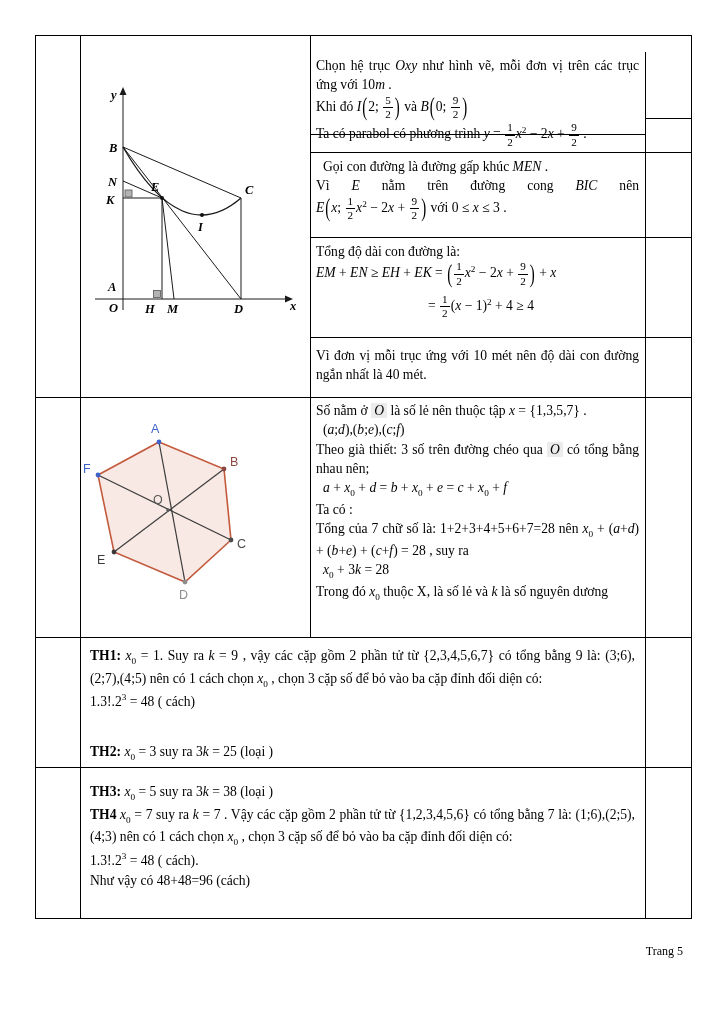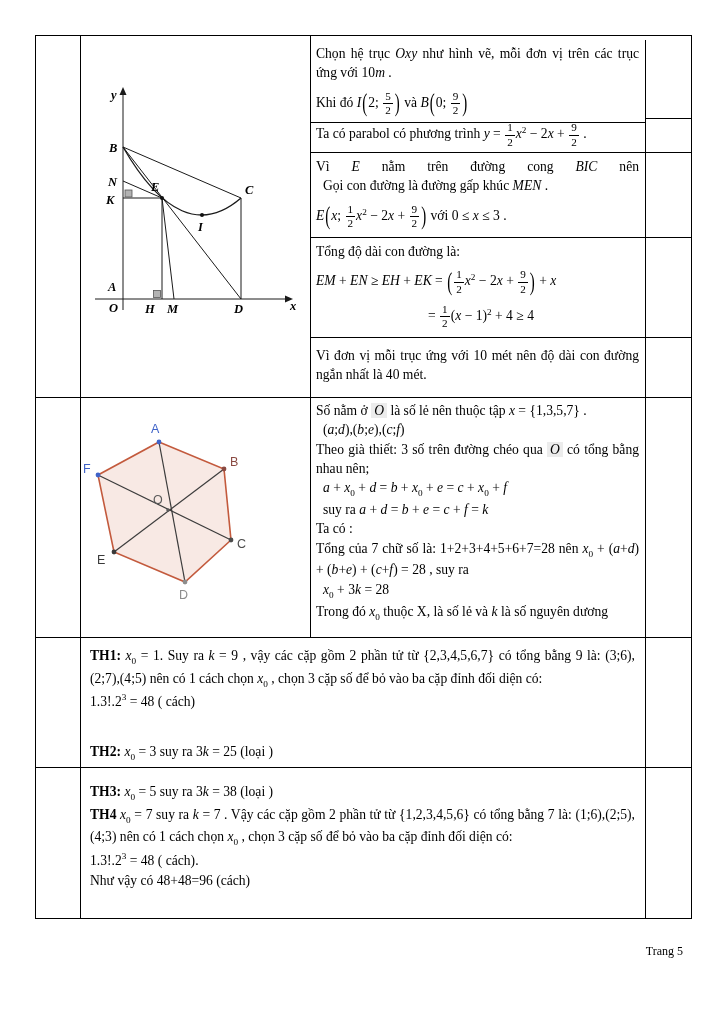--- a/index.html
+++ b/index.html
@@ -22,21 +22,21 @@
     overflow:hidden;
   }
   .cell.no-br { border-right:none; }
   .cell.no-bb { border-bottom:none; }
   .txt { padding:4px 6px 2px 5px; line-height:1.42; }
   .txt2 { padding:8px 10px 2px 9px; line-height:1.5; }
   .ln { min-height:18px; }
   .just { text-align:justify; }
   .jlast { text-align:justify; text-align-last:justify; }
   .ind { text-indent:7px; }
-  .tall { margin:8px 0; }
+  .tall { margin:0 0; }
   .mi { font-style:italic; }
   .mb { font-weight:bold; }
   sup { font-size:0.68em; }
   sub { font-size:0.68em; font-style:normal; }
   .mi sub { font-style:normal; }
   .ibox { font-style:italic; background:#ececec; padding:0 3px; }
   .frac {
     display:inline-flex; flex-direction:column; align-items:center;
     vertical-align:middle; font-size:0.82em; line-height:1.05; margin:0 1px;
   }
@@ -103,21 +103,21 @@
           <text x="70" y="107">E</text>
           <text x="164" y="110">C</text>
           <text x="117" y="147">I</text>
           <text x="64" y="229">H</text>
           <text x="86" y="229">M</text>
           <text x="153" y="229">D</text>
         </g>
       </svg>
     </div>
 
-    <div class="cell txt" style="left:275px;top:4px;width:335px;height:83px">
+    <div class="cell txt" style="left:275px;top:16px;width:335px;height:83px">
       <div class="ln just"><span>Chọn hệ trục </span><span class="mi">Oxy</span><span>  như hình vẽ, mỗi đơn vị trên các trục ứng với 10</span><span class="mi">m</span><span> .</span></div>
       <div class="ln tall"><span>Khi đó  </span><span class="mi">I</span><span class="bigp">(</span><span>2; </span><span class="frac">
             <span class="num">5</span>
             <span class="den">2</span>
           </span><span class="bigp">)</span><span>  và  </span><span class="mi">B</span><span class="bigp">(</span><span>0; </span><span class="frac">
             <span class="num">9</span>
             <span class="den">2</span>
           </span><span class="bigp">)</span></div>
     </div>
     <div class="cell no-br" style="left:610px;top:0;width:45px;height:83px"></div>
@@ -127,22 +127,22 @@
             <span class="num">1</span>
             <span class="den">2</span>
           </span><span class="mi">x</span><sup>2</sup><span> − 2</span><span class="mi">x</span><span> + </span><span class="frac">
             <span class="num">9</span>
             <span class="den">2</span>
           </span><span> .</span></div>
     </div>
     <div class="cell no-br" style="left:610px;top:83px;width:45px;height:34px"></div>
 
     <div class="cell txt" style="left:275px;top:117px;width:335px;height:85px">
+      <div class="ln ind"><span>Gọi con đường là đường gấp khúc  </span><span class="mi">MEN</span><span> .</span></div>
       <div class="ln jlast"><span>Vì  </span><span class="mi">E</span><span>  nằm trên đường cong  </span><span class="mi">BIC</span><span>  nên</span></div>
-      <div class="ln ind"><span>Gọi con đường là đường gấp khúc  </span><span class="mi">MEN</span><span> .</span></div>
       <div class="ln tall"><span class="mi">E</span><span class="bigp">(</span><span class="mi">x</span><span>; </span><span class="frac">
             <span class="num">1</span>
             <span class="den">2</span>
           </span><span class="mi">x</span><sup>2</sup><span> − 2</span><span class="mi">x</span><span> + </span><span class="frac">
             <span class="num">9</span>
             <span class="den">2</span>
           </span><span class="bigp">)</span><span>  với  0 ≤ </span><span class="mi">x</span><span> ≤ 3 .</span></div>
     </div>
     <div class="cell no-br" style="left:610px;top:117px;width:45px;height:85px"></div>
 
@@ -194,21 +194,20 @@
           <text x="72" y="102" fill="#5a5a5a">O</text>
         </g>
       </svg>
     </div>
 
     <div class="cell txt" style="left:275px;top:362px;width:335px;height:240px;padding-top:3px">
       <div class="ln"><span>Số nằm ở </span><span class="ibox">O</span><span> là số lẻ nên thuộc tập  </span><span class="mi">x</span><span> = {1,3,5,7} .</span></div>
       <div class="ln ind"><span>(</span><span class="mi">a</span><span>;</span><span class="mi">d</span><span>),(</span><span class="mi">b</span><span>;</span><span class="mi">e</span><span>),(</span><span class="mi">c</span><span>;</span><span class="mi">f</span><span>)</span></div>
       <div class="ln just"><span>Theo già thiết: 3 số trên đường chéo qua </span><span class="ibox">O</span><span> có tổng bằng nhau nên;</span></div>
       <div class="ln ind"><span class="mi">a</span><span> + </span><span class="mi">x<sub>0</sub></span><span> + </span><span class="mi">d</span><span> = </span><span class="mi">b</span><span> + </span><span class="mi">x<sub>0</sub></span><span> + </span><span class="mi">e</span><span> = </span><span class="mi">c</span><span> + </span><span class="mi">x<sub>0</sub></span><span> + </span><span class="mi">f</span></div>
-      <div class="ln ind"><span>suy ra  </span><span class="mi">a</span><span> + </span><span class="mi">d</span><span> = </span><span class="mi">b</span><span> + </span><span class="mi">e</span><span> = </span><span class="mi">c</span><span> + </span><span class="mi">f</span><span> = </span><span class="mi">k</span></div>
       <div class="ln"><span>Ta có :</span></div>
       <div class="ln just"><span>Tổng của 7 chữ số là: 1+2+3+4+5+6+7=28 nên  </span><span class="mi">x<sub>0</sub></span><span> + (</span><span class="mi">a</span><span>+</span><span class="mi">d</span><span>) + (</span><span class="mi">b</span><span>+</span><span class="mi">e</span><span>) + (</span><span class="mi">c</span><span>+</span><span class="mi">f</span><span>) = 28</span><span> , suy ra</span></div>
       <div class="ln ind"><span class="mi">x<sub>0</sub></span><span> + 3</span><span class="mi">k</span><span> = 28</span></div>
       <div class="ln"><span>Trong đó </span><span class="mi">x<sub>0</sub></span><span> thuộc X, là số lẻ và </span><span class="mi">k</span><span>  là số nguyên dương</span></div>
     </div>
     <div class="cell no-br" style="left:610px;top:362px;width:45px;height:240px"></div>
 
     <div class="cell" style="left:0;top:602px;width:45px;height:130px"></div>
     <div class="cell txt2" style="left:45px;top:602px;width:565px;height:130px">
       <div class="ln just"><span class="mb">TH1:</span><span>  </span><span class="mi">x<sub>0</sub></span><span> = 1</span><span>. Suy ra  </span><span class="mi">k</span><span> = 9</span><span> , vậy các cặp gồm 2 phần tử từ  {2,3,4,5,6,7}  có tổng bằng 9 là: </span><span>(3;6),(2;7),(4;5)</span><span> nên có 1 cách chọn  </span><span class="mi">x<sub>0</sub></span><span> , chọn 3 cặp số để bỏ vào ba cặp đỉnh đối diện có:</span></div>

